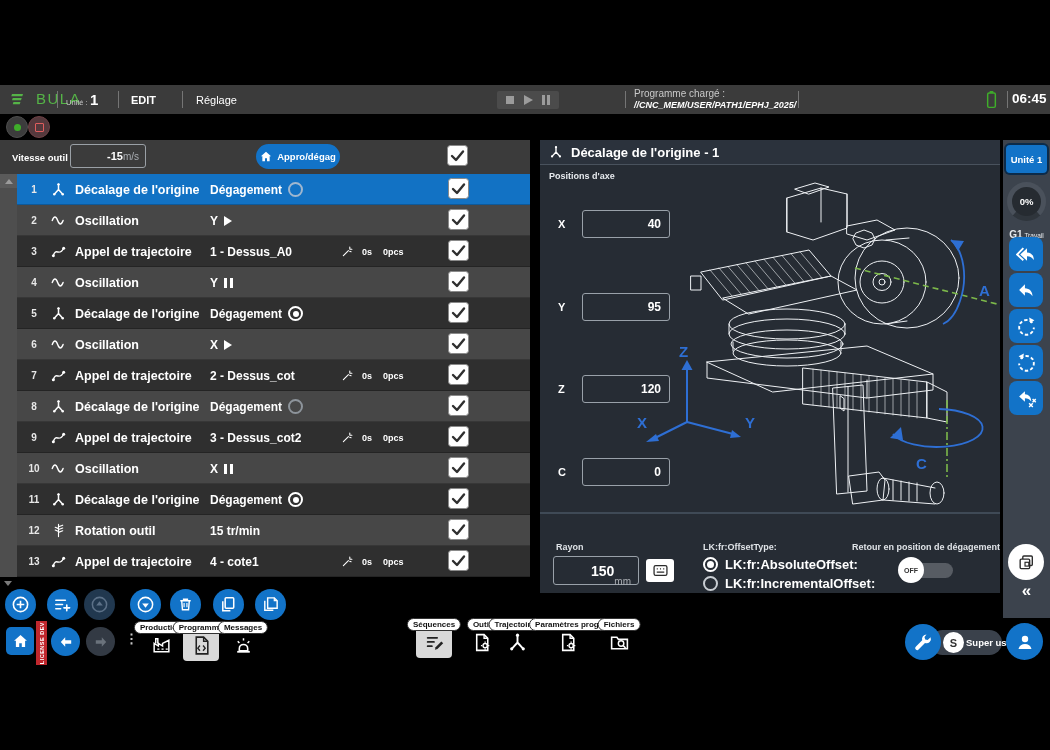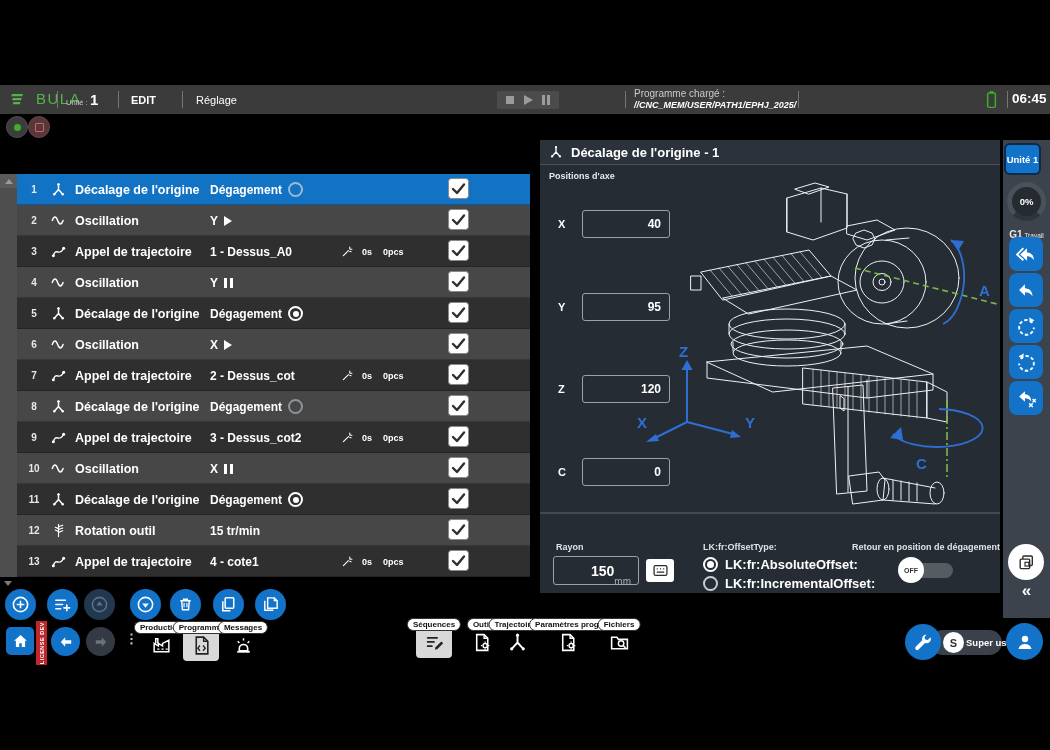--- a/index.html
+++ b/index.html
@@ -100,21 +100,21 @@
   .rb{width:11px;height:11px;border:2px solid #c8cdd2;border-radius:50%;position:relative;flex:0 0 auto;}
   .rb.on{border-color:#fff;}
   .rb.on::after{content:"";position:absolute;left:2px;top:2px;width:7px;height:7px;border-radius:50%;background:#fff;}
   .toggle{position:absolute;left:358px;top:417px;width:56px;height:26px;}
   .toggle .track{position:absolute;left:13px;top:6px;width:42px;height:15px;border-radius:8px;background:#575c63;}
   .toggle .knob{position:absolute;left:0;top:0;width:26px;height:26px;border-radius:50%;background:#fff;
                 display:flex;align-items:center;justify-content:center;font-size:7px;font-weight:bold;color:#333;}
 
   
   .sidebar{position:absolute;left:1003px;top:140px;width:47px;height:478px;background:#3c434d;}
-  .unitbtn{position:absolute;left:3px;top:5px;width:33px;height:28px;background:#1273c8;border-radius:4px;
+  .unitbtn{position:absolute;left:3px;top:5px;width:41px;height:28px;background:#1273c8;border-radius:4px;
            box-shadow:0 0 0 2px #0c2b4a;display:flex;align-items:center;justify-content:center;
            font-size:9.5px;font-weight:bold;color:#fff;}
   .gauge{position:absolute;left:4px;top:42px;width:39px;height:39px;border-radius:50%;border:5px solid #4a515b;
          border-bottom-color:#2f353c;background:#262b31;box-sizing:border-box;
          display:flex;align-items:center;justify-content:center;}
   .gauge span{font-size:9.5px;font-weight:bold;color:#fff;}
   .gtext{position:absolute;left:0;top:84px;width:47px;text-align:center;color:#e8ecf0;white-space:nowrap;}
   .gtext .g1{font-size:10px;font-weight:bold;}
   .gtext .tv{font-size:6.5px;}
   .sbtn{position:absolute;left:6px;width:34px;height:34px;border-radius:8px;background:#1273c8;
@@ -205,20 +205,39 @@
   <div class="timetxt">06:45</div>
 
   <div class="qbtn" style="left:6px">
       <div class="qdot"></div>
     </div>
   <div class="qbtn red" style="left:28px">
       <div class="qsq"></div>
     </div>
 
   <div class="listpanel">
+    <div class="lheader">
+      <span class="vitlbl">Vitesse outil</span>
+      <div class="speedbox">
+        <span class="v">-15</span>
+          <span class="u">m/s</span>
+      </div>
+      <div class="appro">
+        <svg width="12" height="11" viewBox="0 0 14 13">
+            <path d="M7 1L1 6.2h1.7V12h3.1V8.6h2.4V12h3.1V6.2H13z" fill="#fff"></path>
+          </svg>
+        <span class="t">Appro/dégag</span>
+      </div>
+      <div class="cbx">
+          <svg width="21" height="21" viewBox="0 0 21 21">
+            <rect x="0.5" y="0.5" width="20" height="20" rx="3" fill="#fff" stroke="#8a8a8a"></rect>
+            <path d="M5 11l4 4 7-8.5" stroke="#2f2f2f" stroke-width="2.4" fill="none" stroke-linecap="round" stroke-linejoin="round"></path>
+          </svg>
+        </div>
+    </div>
     <div class="scrollstrip">
       <div class="scrolltop">
           <div class="tri-up"></div>
         </div>
     </div>
     <div class="scrollbottom">
         <div class="tri-dn"></div>
       </div>
     <div class="rows">
         <div class="row sel" style="top: 0px;">

